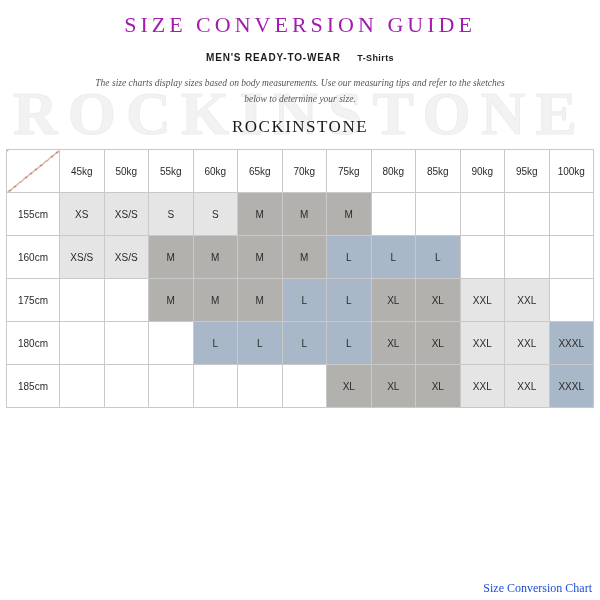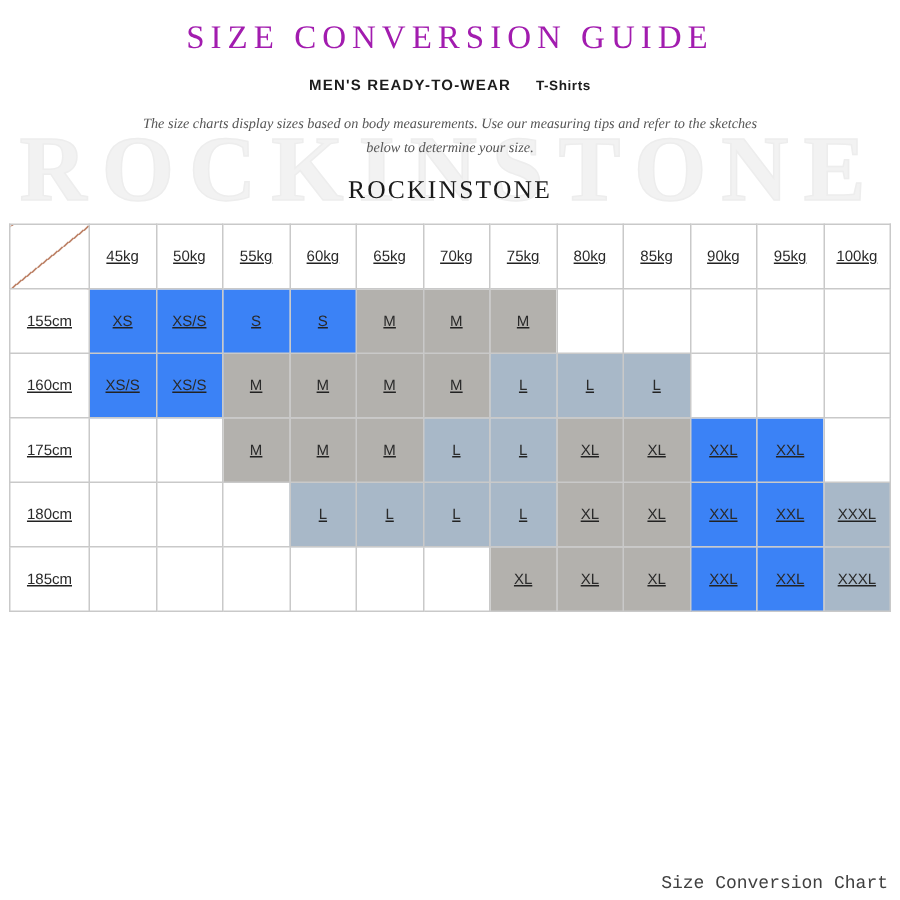--- a/index.html
+++ b/index.html
@@ -83,21 +83,20 @@
     color: #1a1a1a;
     margin-top: 10px;
     margin-bottom: 8px;
   }
 
   
   .table-wrap {
     position: relative;
     z-index: 2;
     padding: 4px 6px;
-    text-decoration: underline;
   }
   table.size-chart {
     border-collapse: collapse;
     width: 588px;
     table-layout: fixed;
     font-size: 10px;
   }
   table.size-chart td {
     border: 1px solid #c9c9c9;
     text-align: center;
@@ -118,32 +117,32 @@
   td.colhead, td.rowhead {
     font-weight: normal;
     color: #262626;
     background: #ffffff;
     font-size: 10.5px;
   }
   td.rowhead { width: 52px; }
 
   
   td.c-empty { background: #ffffff; }
-  td.c-light { background: #3b82f6; }
+  td.c-light { background: #e5e5e5; }
   td.c-gray  { background: #b3b1ad; }
   td.c-blue  { background: #a8b8c8; }
 
   
   .footer {
     position: absolute;
     right: 8px;
     bottom: 4px;
-    font-family: Liberation Mono, monospace;
+    font-family: Liberation Serif, serif;
     font-size: 12px;
-    color: #404040;
+    color: #1d4ed8;
     z-index: 2;
   }
 </style>
 </head>
 <body>
 
 <div class="page">
 
   <div class="watermark">ROCKINSTONE</div>
 

